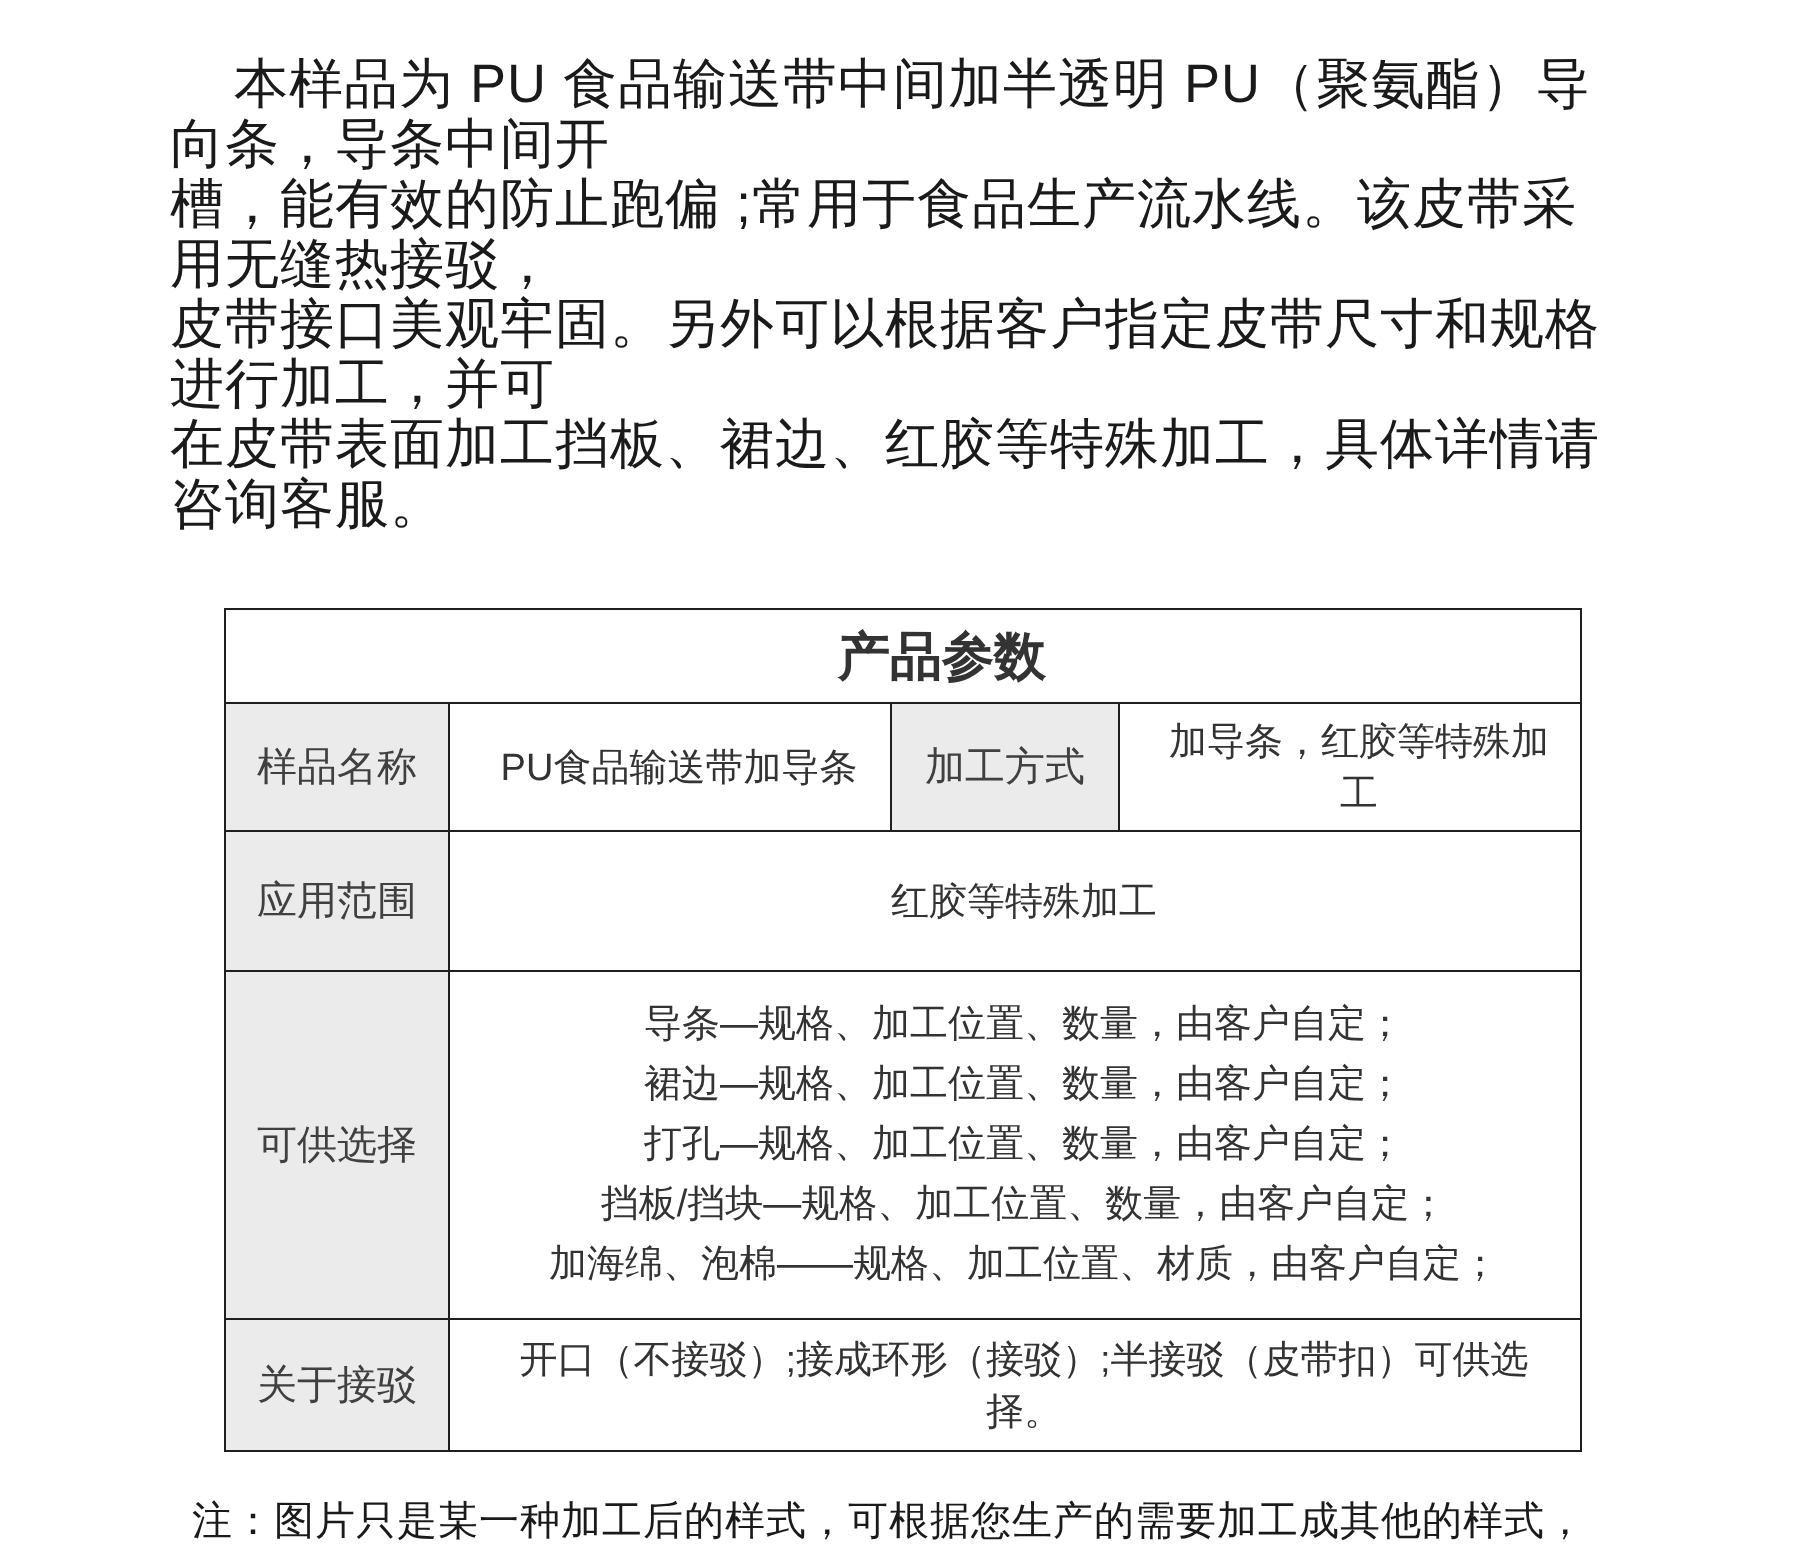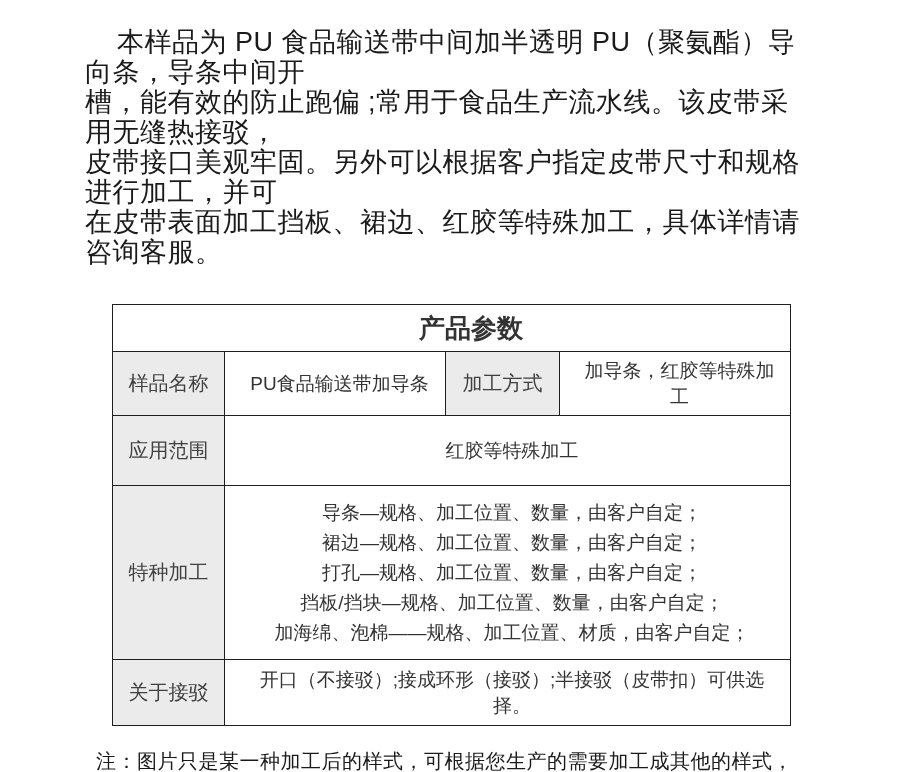--- a/index.html
+++ b/index.html
@@ -104,21 +104,21 @@
         <td class="label-cell">样品名称</td>
         <td class="value-cell">PU食品输送带加导条</td>
         <td class="label-cell">加工方式</td>
         <td class="value-cell">加导条，红胶等特殊加工</td>
       </tr>
       <tr class="r3">
         <td class="label-cell">应用范围</td>
         <td class="value-cell" colspan="3">红胶等特殊加工</td>
       </tr>
       <tr class="r4">
-        <td class="label-cell">特种加工</td>
+        <td class="label-cell">可供选择</td>
         <td class="value-cell multiline prewrap" colspan="3">导条—规格、加工位置、数量，由客户自定；
 裙边—规格、加工位置、数量，由客户自定；
 打孔—规格、加工位置、数量，由客户自定；
 挡板/挡块—规格、加工位置、数量，由客户自定；
 加海绵、泡棉——规格、加工位置、材质，由客户自定；</td>
       </tr>
       <tr class="r5">
         <td class="label-cell">关于接驳</td>
         <td class="value-cell" colspan="3">开口（不接驳）;接成环形（接驳）;半接驳（皮带扣）可供选择。</td>
       </tr>

